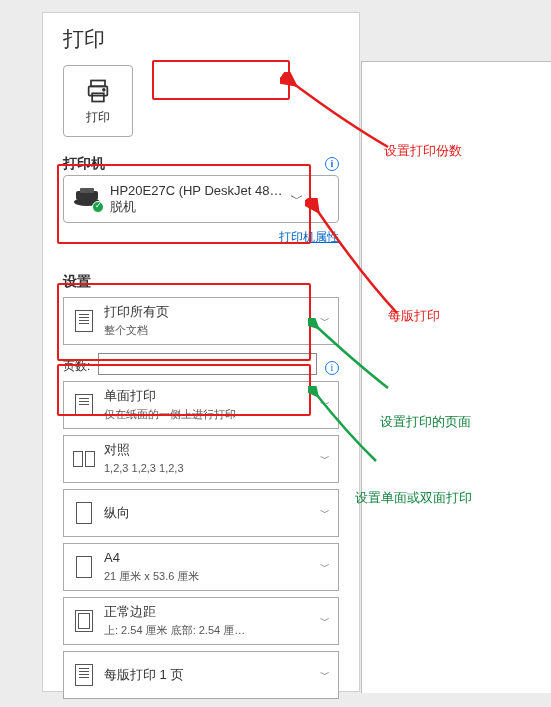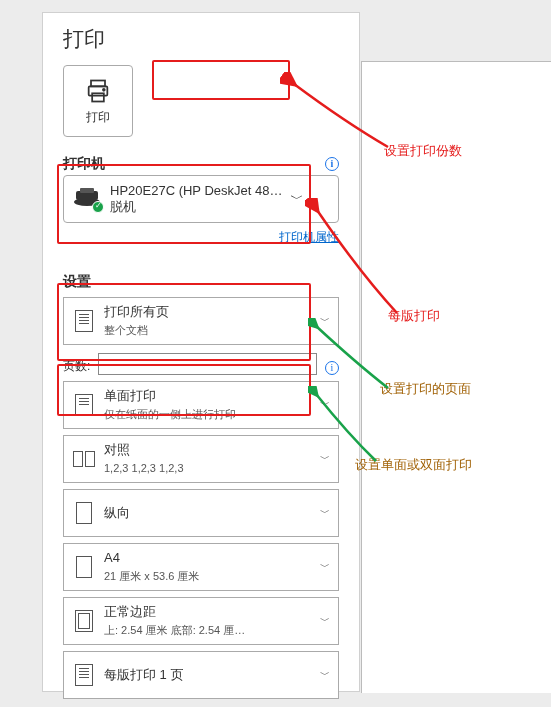--- a/index.html
+++ b/index.html
@@ -164,21 +164,21 @@
       width: 190px;
       height: 632px;
       background: #fff;
       border-left: 1px solid #bbb;
       border-top: 1px solid #bbb;
     }
 
     
     .anno { position: absolute; font-size: 13px; font-weight: 500; white-space: nowrap; }
     .red { color: #e51c1c; }
-    .green { color: #a16207; }
+    .green { color: #15803d; margin-top: 33px; }
 
     
     svg.arrow { position: absolute; pointer-events: none; }
 
     
     .mini-page {
       width: 18px; height: 22px;
       border: 1px solid #555;
       position: relative;
       background: #fff;

